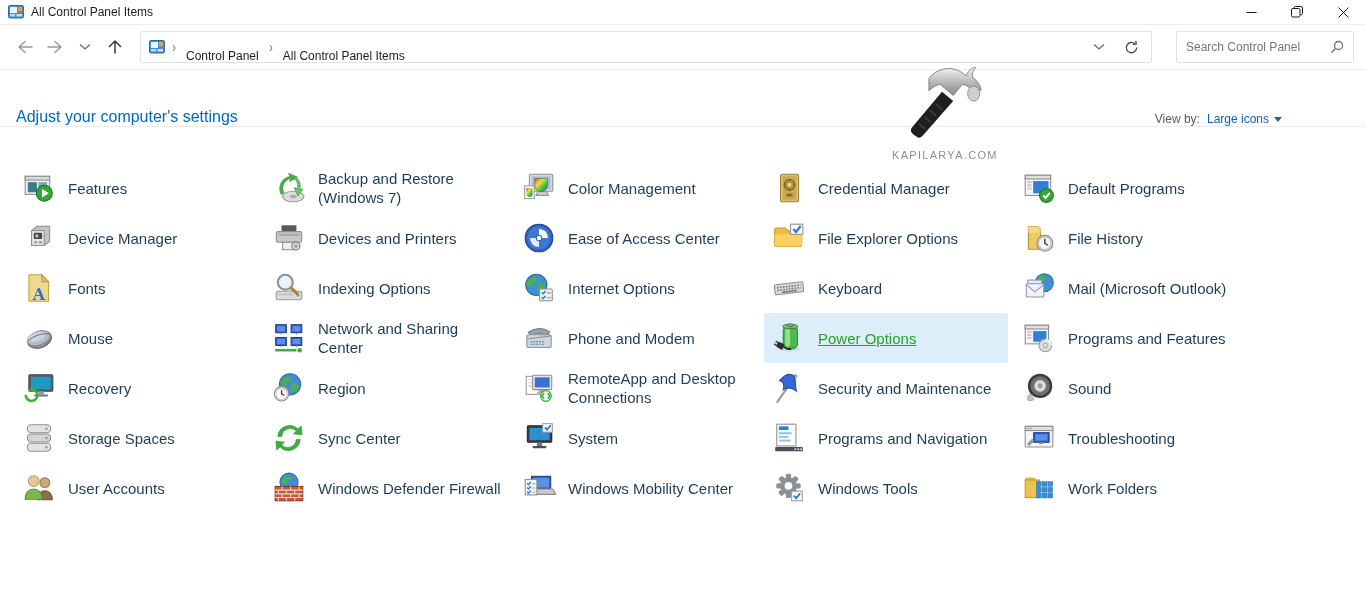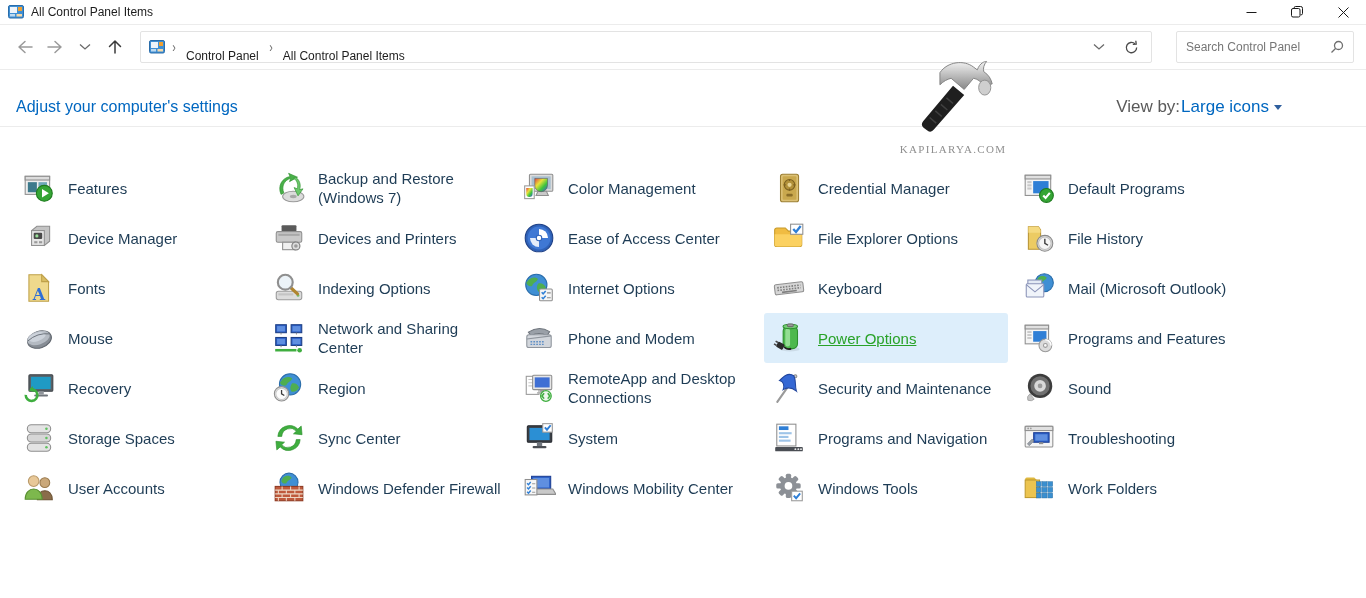--- a/index.html
+++ b/index.html
@@ -22,31 +22,31 @@
     align-items:center; padding:0 8px; gap:7px; margin-left:10px; font-size:12px; color:#1d1d1d; }
   .crumb-sep{ color:#6a6a6a; font-size:12px; transform:scale(0.9,1.2); }
   .crumb{ padding:2px 3px;margin-top:17px; }
   .crumb-spacer{ flex:1; }
   .searchbox{ width:178px; height:32px; border:1px solid #e3e3e3; border-radius:2px; display:flex;
     align-items:center; margin-left:24px; padding:0 9px; }
   .searchbox input{ border:none; outline:none; flex:1; font-size:12px; color:#8b5cf6;
     font-family:"Liberation Sans","DejaVu Sans",sans-serif; min-width:0; }
   .searchbox input::placeholder{ color:#767676; }
   
-  .page-header{ display:flex; align-items:center; justify-content:space-between; height:57px;
+  .page-header{ display:flex; align-items:flex-end; justify-content:space-between; height:57px;
     padding:18px 84px 0 16px; border-bottom:1px solid #ececec; background:#fff; }
   .adjust-title{ font-size:16px; color:var(--link-blue); }
-  .viewby{ font-size:17px; display:flex; align-items:center; gap:1px; }
+  .viewby{ font-size:12px; display:flex; align-items:center; gap:7px; }
   .viewby-label{ color:#5a5a5a; }
   .viewby-value{ color:var(--link-blue); display:flex; align-items:center; gap:5px; }
   .caret{ width:0; height:0; border-left:4px solid transparent; border-right:4px solid transparent;
     border-top:5px solid #2f5f9e; display:inline-block; margin-top:1px; }
   
-  .watermark{ position:absolute; left:892px; top:54px; width:122px; text-align:center; z-index:5;
-    pointer-events:none;font-family:Liberation Serif, serif; }
+  .watermark{ position:absolute; left:892px; top:60px; width:122px; text-align:left; z-index:5;
+    pointer-events:none; }
   .wm-text{ font-size:11px; color:#8f8f8f; letter-spacing:1.3px; margin-top:1px; }
   
   .items-grid{ display:grid; grid-template-columns:repeat(5,250px); grid-auto-rows:50px;
     margin:36px 0 0 14px; }
   .item{ display:flex; align-items:center; gap:11px; padding:0 7px; width:244px; border-radius:3px; }
   .item.selected{ background:var(--selected-bg); }
   .item .icon{ width:36px; height:36px; flex:0 0 36px; display:flex; align-items:center;
     justify-content:center; }
   .item .label{ font-size:15px; line-height:19px; color:var(--item-text); max-width:184px; }
   .item.selected .label{ color:var(--hover-green); text-decoration:underline; }

